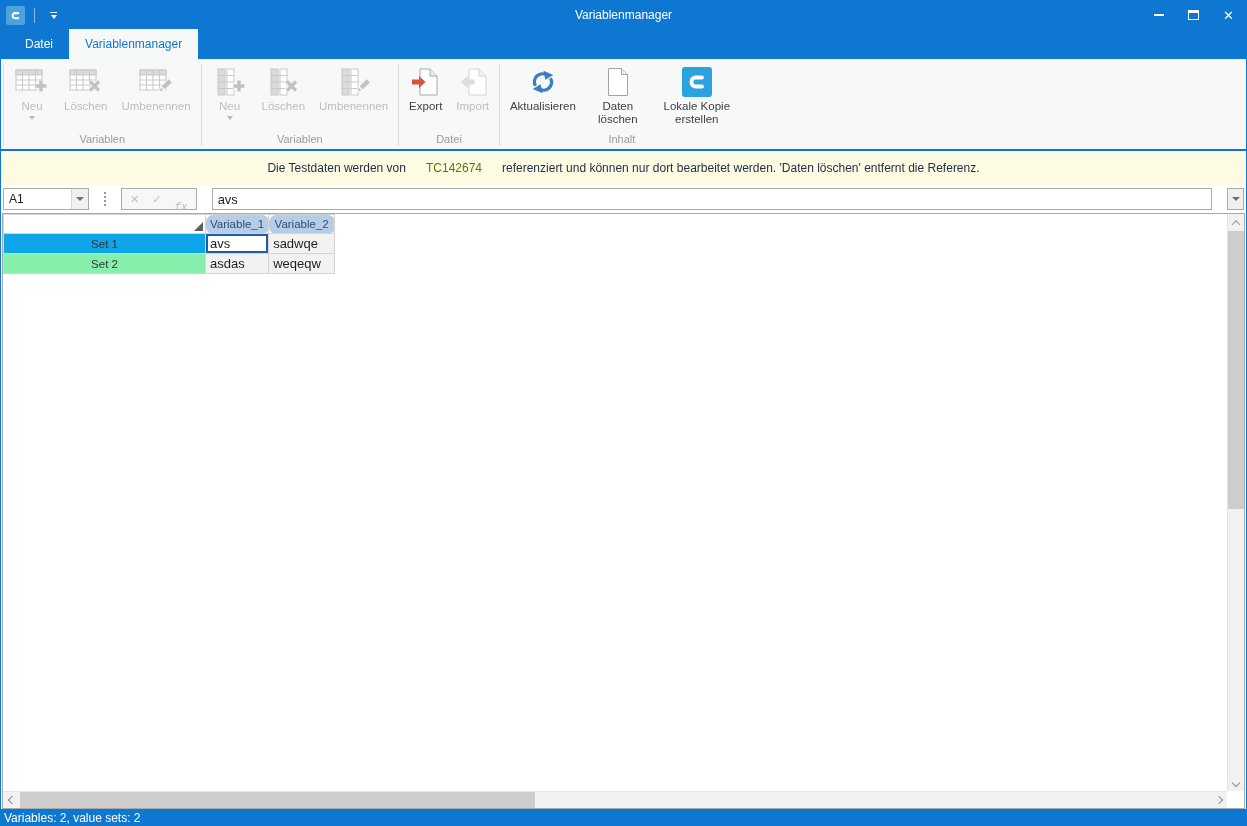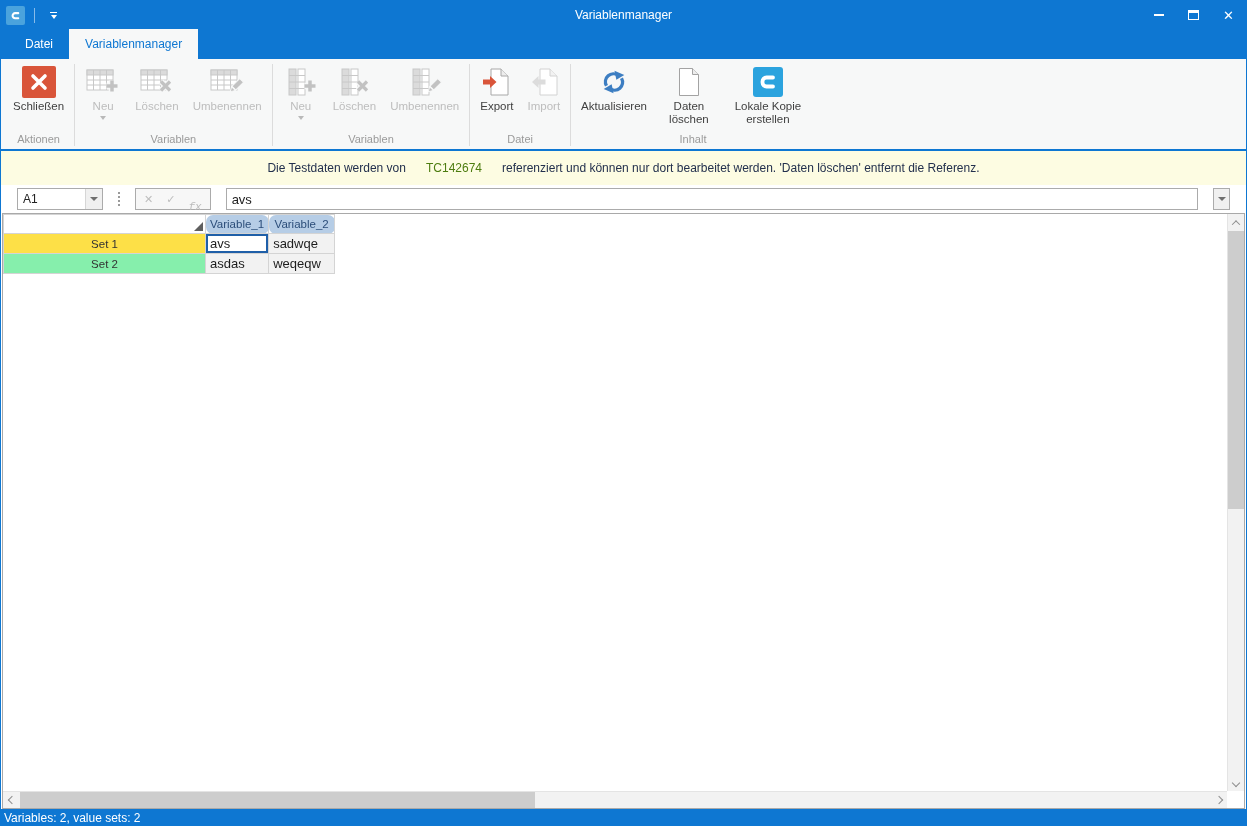--- a/index.html
+++ b/index.html
@@ -38,42 +38,42 @@
   .rtext { font-size:11.5px; color:#3f3f3f; text-align:center; line-height:13px; }
   .rbtn.disabled .rtext { color:#bdbdbd; }
   .rarrow { width:0; height:0; border-left:3.5px solid transparent; border-right:3.5px solid transparent; border-top:4px solid #b9b9b9; margin-top:3px; }
   .w56 { max-width:56px; } .w74 { max-width:74px; }
 
   
   .infobar { height:34px; background:#fdfce2; display:flex; align-items:center; justify-content:center; font-size:12px; color:#23304d; flex:0 0 auto; }
   .infobar a { color:#4d7c0f; margin:0 20px; cursor:pointer; }
 
   
-  .formulabar { height:28px; background:#fff; display:flex; align-items:center; padding:0 16px; gap:15px; flex:0 0 auto; }
+  .formulabar { height:28px; background:#fff; display:flex; align-items:center; padding:0 2px; gap:15px; flex:0 0 auto; }
   .namebox { width:86px; height:22px; border:1px solid #ababab; display:flex; background:#fff; }
   .namebox .txt { flex:1; font-size:12px; padding:3px 5px; color:#222; }
   .namebox .dd { width:17px; background:#f0f0f0; border-left:1px solid #d6d6d6; display:flex; align-items:center; justify-content:center; }
   .tri-dn { width:0; height:0; border-left:4px solid transparent; border-right:4px solid transparent; border-top:4.5px solid #6f6f6f; }
   .dots { width:2px; height:14px; background-image:repeating-linear-gradient(#9a9a9a 0 2px, transparent 2px 4px); }
   .fbtns { height:22px; border:1px solid #ababab; background:#f7f7f7; display:flex; align-items:center; padding:0 8px; gap:13px; color:#bdbdbd; font-size:11px; }
   .fx { font-style:italic; font-family:Liberation Mono, monospace;margin-top:16px; }
   .ffield { flex:1; height:22px; border:1px solid #ababab; font-size:13px; padding:0 5px; font-family:"Liberation Sans", sans-serif; color:#222; outline:none; }
   .fdd { width:17px; height:22px; background:#f0f0f0; border:1px solid #ababab; display:flex; align-items:center; justify-content:center; }
 
   
   .gridwrap { height:596px; margin:0 1px; border:1px solid #a9a9a9; position:relative; background:#fff; flex:0 0 auto; }
   .gridmain { position:absolute; top:0; left:0; right:17px; bottom:17px; overflow:hidden; background:#fff; }
   table.vars { border-collapse:collapse; table-layout:fixed; }
   table.vars th, table.vars td { border:1px solid #d4d4d4; overflow:hidden; white-space:nowrap; }
   th.corner { width:202px; height:19px; background:#fff; position:relative; }
   th.corner .tri { position:absolute; right:2px; bottom:2px; width:0; height:0; border-left:9px solid transparent; border-bottom:9px solid #5f5f5f; }
   th.colhdr { width:63px; height:19px; background:#b6cde6; color:#2b4d79; font-weight:normal; font-size:11.5px; padding:0 4px; text-align:center; border-color:#dfe8f2; border-bottom-color:#9db8d4;border-radius:7px; }
   th.colhdr.last { width:66px; }
   td.rowhdr { height:20px; text-align:center; font-size:11.5px; color:#333; border-color:#e0b28b; }
-  tr.r0 td.rowhdr { background:#fde047; }
+  tr.r0 td.rowhdr { background:#0ea5e9; }
   tr.r1 td.rowhdr { background:#86efac; }
   td.cell { height:20px; background:#f2f2f2; font-size:13px; color:#1d1d1d; padding:0 4px; text-align:left; }
   td.cell.selected { background:#fff; box-shadow:inset 0 0 0 2px #1f5fa8; }
 
   
   .vscroll { position:absolute; top:0; right:0; bottom:17px; width:17px; background:#f2f2f2; border-left:1px solid #e4e4e4; }
   .vs-btn { position:absolute; left:0; right:0; height:17px; display:flex; align-items:center; justify-content:center; }
   .vs-up { top:0; } .vs-down { bottom:0; }
   .vs-thumb { position:absolute; top:17px; left:0; right:0; height:278px; background:#cdcdcd; }
   .hscroll { position:absolute; left:0; right:17px; bottom:0; height:17px; background:#f2f2f2; border-top:1px solid #e4e4e4; }
@@ -121,34 +121,20 @@
     </div>
   </div>
 
   <div class="tabrow">
     <div class="tab">Datei</div>
     <div class="tab active">Variablenmanager</div>
   </div>
 
   <div class="ribbon">
 
-    <div class="rgroup">
-      <div class="rbtns">
-        <div class="rbtn">
-          <span class="ricon">
-            <svg width="34" height="32" viewBox="0 0 34 32">
-                <rect width="34" height="32" rx="2" fill="#d9553a"></rect>
-                <path d="M11 10 L23 22 M23 10 L11 22" stroke="#fff" stroke-width="3.6" stroke-linecap="round"></path>
-              </svg>
-          </span>
-          <span class="rtext">Schließen</span>
-        </div>
-      </div>
-      <div class="rlabel">Aktionen</div>
-    </div>
     <div class="rsep"></div>
 
     <div class="rgroup">
       <div class="rbtns">
         <div class="rbtn disabled">
           <span class="ricon">
             <svg width="36" height="30" viewBox="0 0 36 30">
                 <rect x="2" y="3" width="26" height="20" fill="#fff" stroke="#c8c8c8"></rect>
                 <rect x="2" y="3" width="26" height="5" fill="#dbdbdb" stroke="#c8c8c8"></rect>
                 <path d="M8.5 3v20 M15 3v20 M21.5 3v20 M2 13h26 M2 18h26" stroke="#c8c8c8" fill="none"></path>

